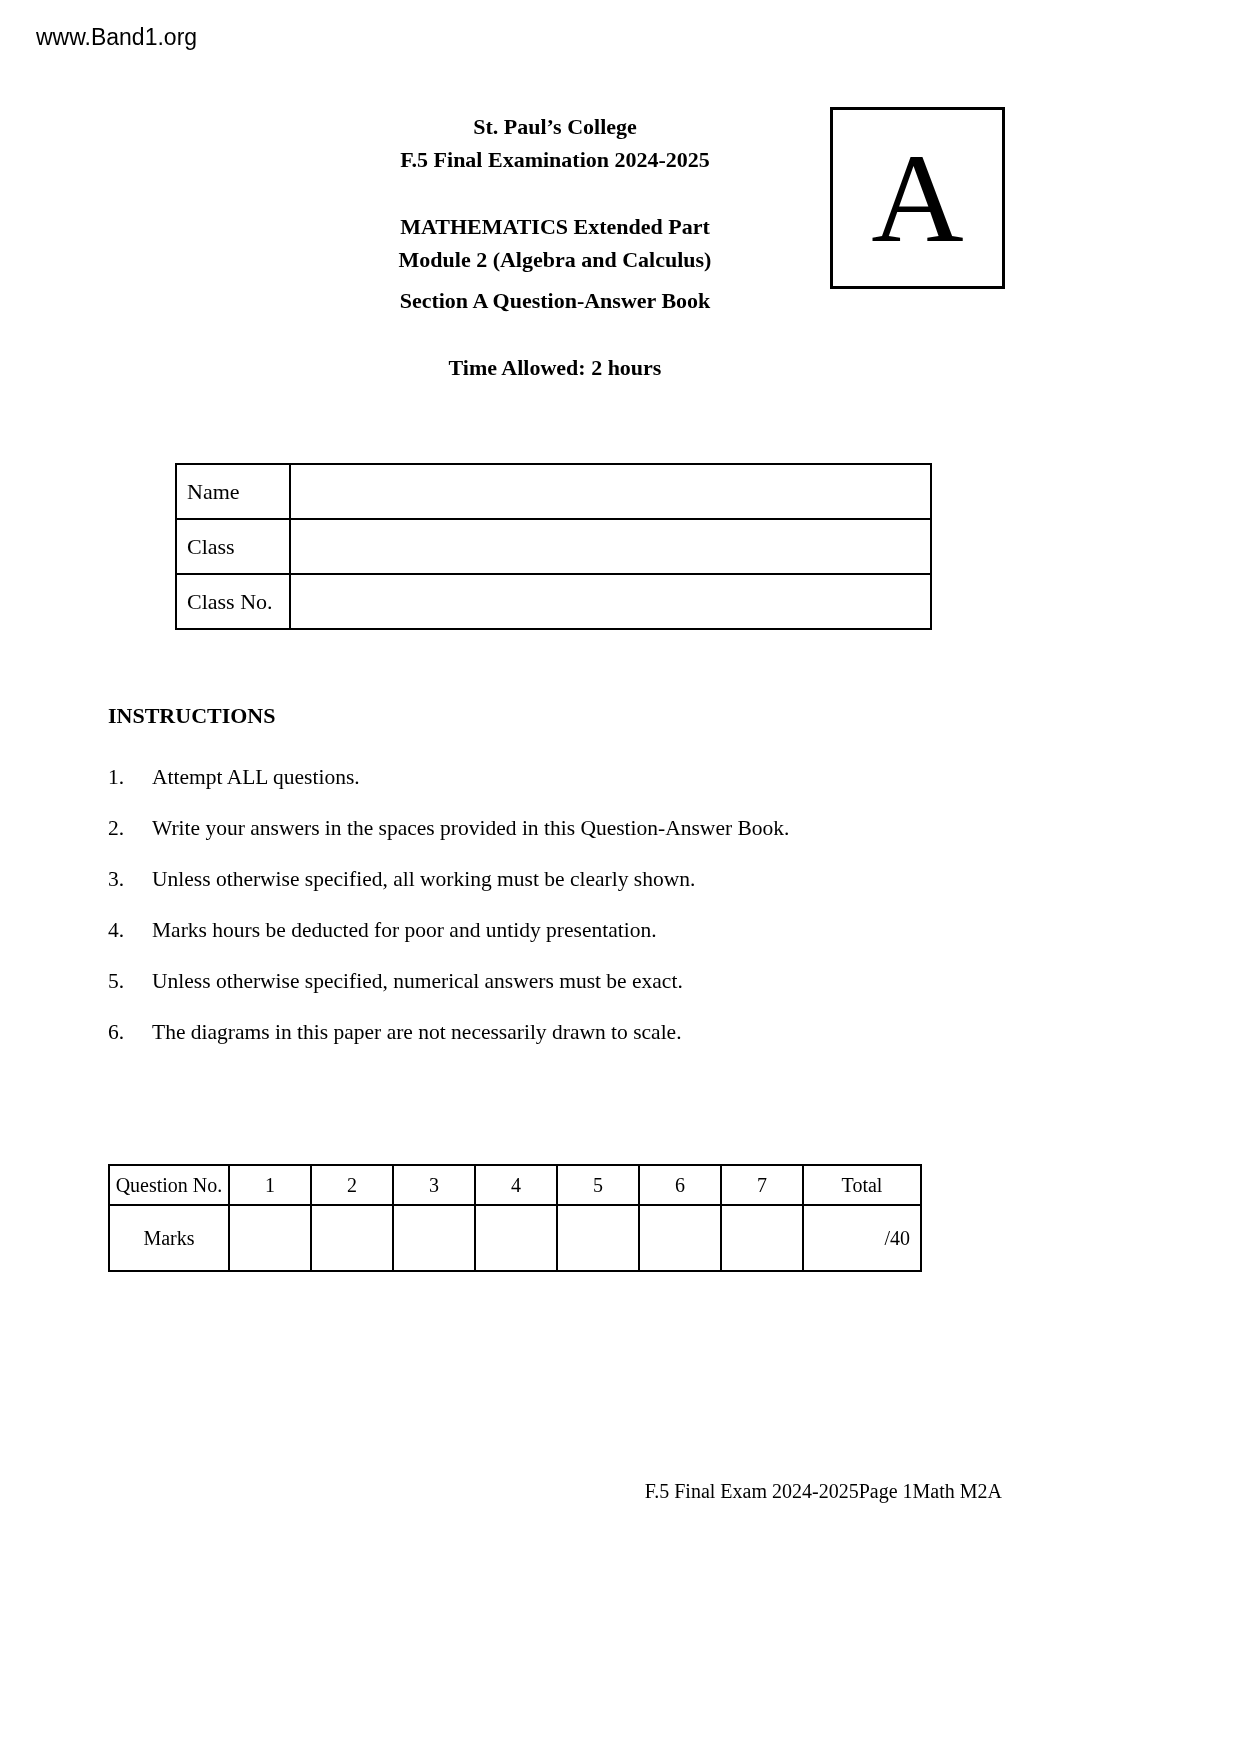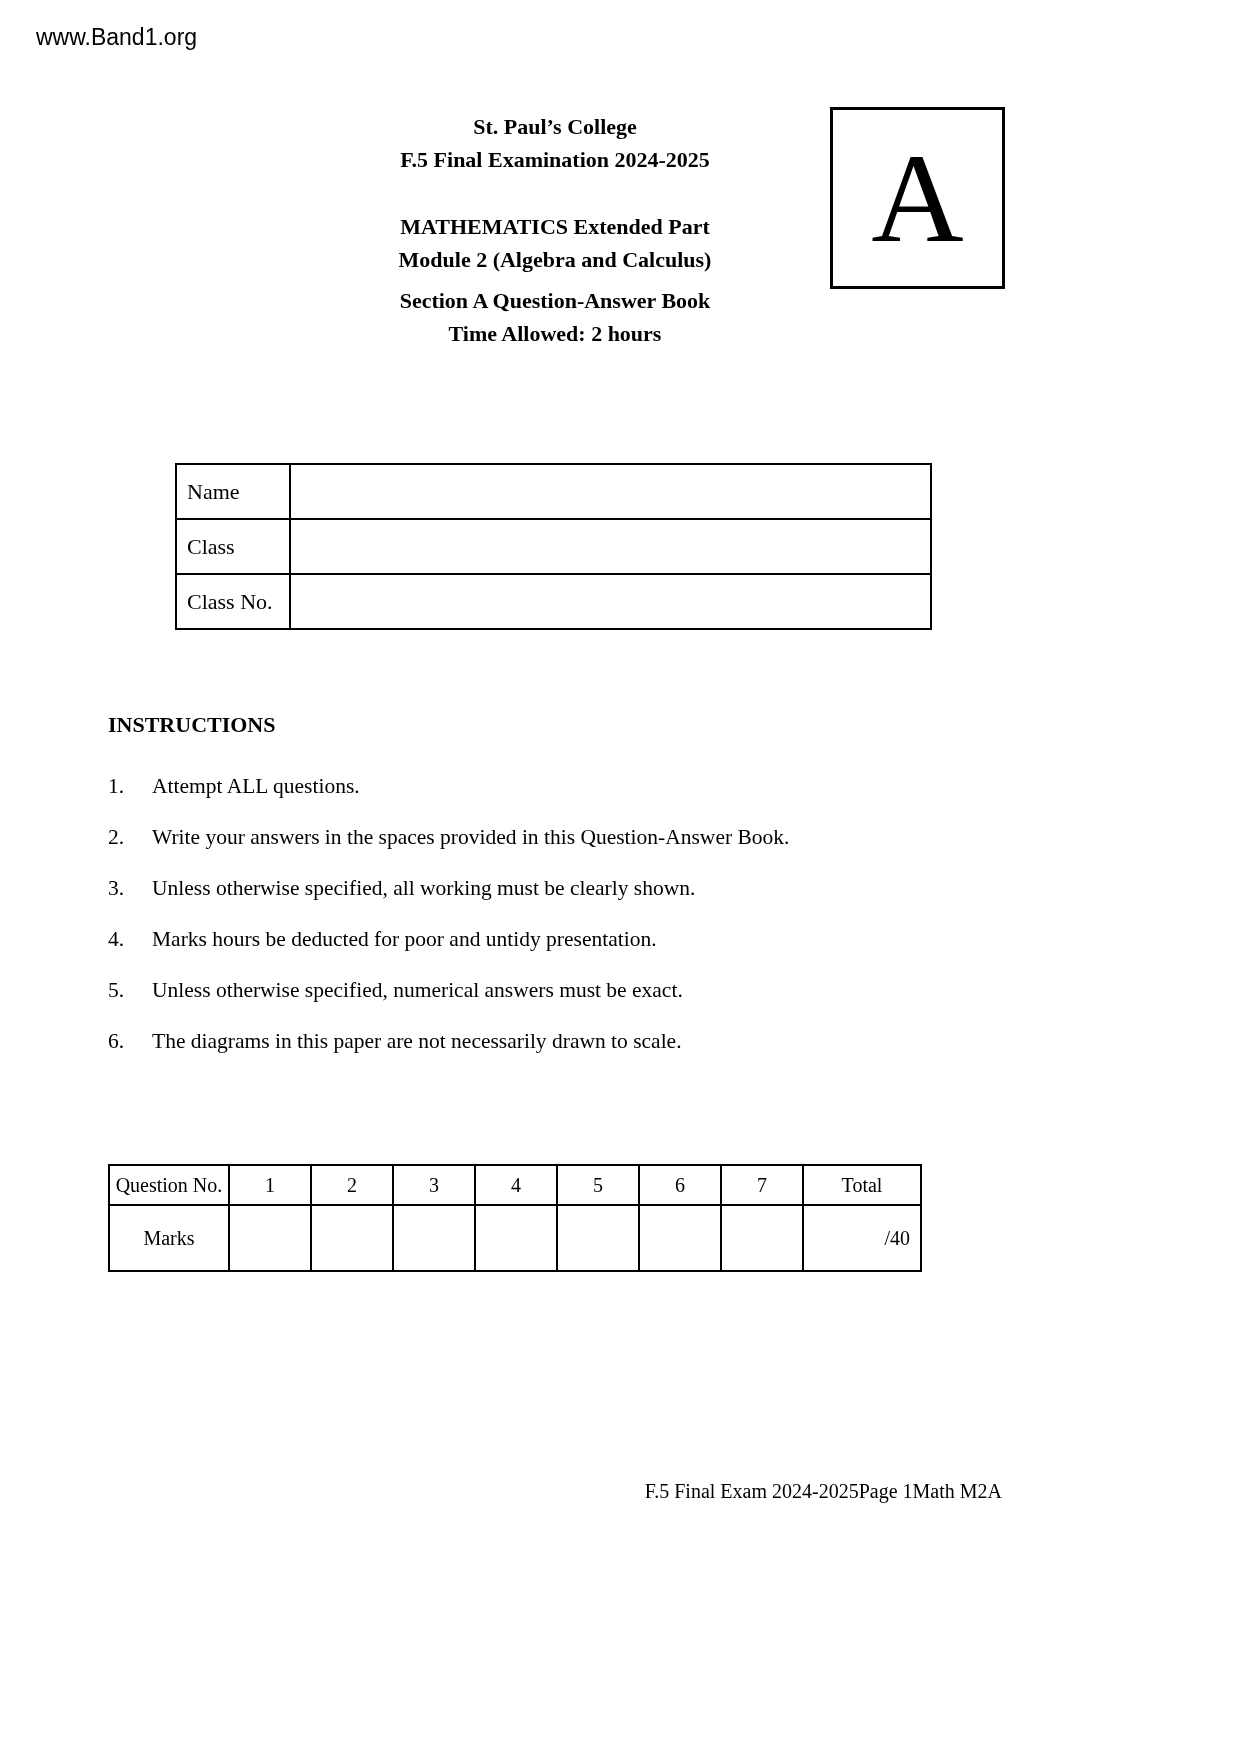--- a/index.html
+++ b/index.html
@@ -22,21 +22,21 @@
   }
   .header-block {
     position:absolute; left:0; top:110px; width:1110px;
     text-align:center;
     font-weight:bold;
     font-size:22px;
     line-height:33px;
   }
   .gap1 { margin-top:34px; }
   .gap2 { margin-top:8px; }
-  .gap3 { }
+  .gap3 { margin-top:34px; }
   .a-box {
     position:absolute; left:830px; top:107px;
     width:175px; height:182px;
     border:3px solid #000;
     display:flex; align-items:center; justify-content:center;
   }
   .a-letter {
     font-family:"Liberation Serif", serif;
     font-size:128px; line-height:1;
     font-weight:normal;
@@ -50,21 +50,21 @@
     border:2px solid #000;
     height:55px;
     font-size:22px;
     vertical-align:middle;
   }
   .student-table .label-cell {
     width:114px;
     padding-left:10px;
   }
   .instructions {
-    position:absolute; left:108px; top:703px; width:920px;margin-top:9px;
+    position:absolute; left:108px; top:703px; width:920px;
   }
   .instr-title {
     font-weight:bold;
     font-size:22px;
     margin-bottom:36px;
   }
   .instr-row {
     display:flex;
     font-size:21.5px;
     line-height:24px;

